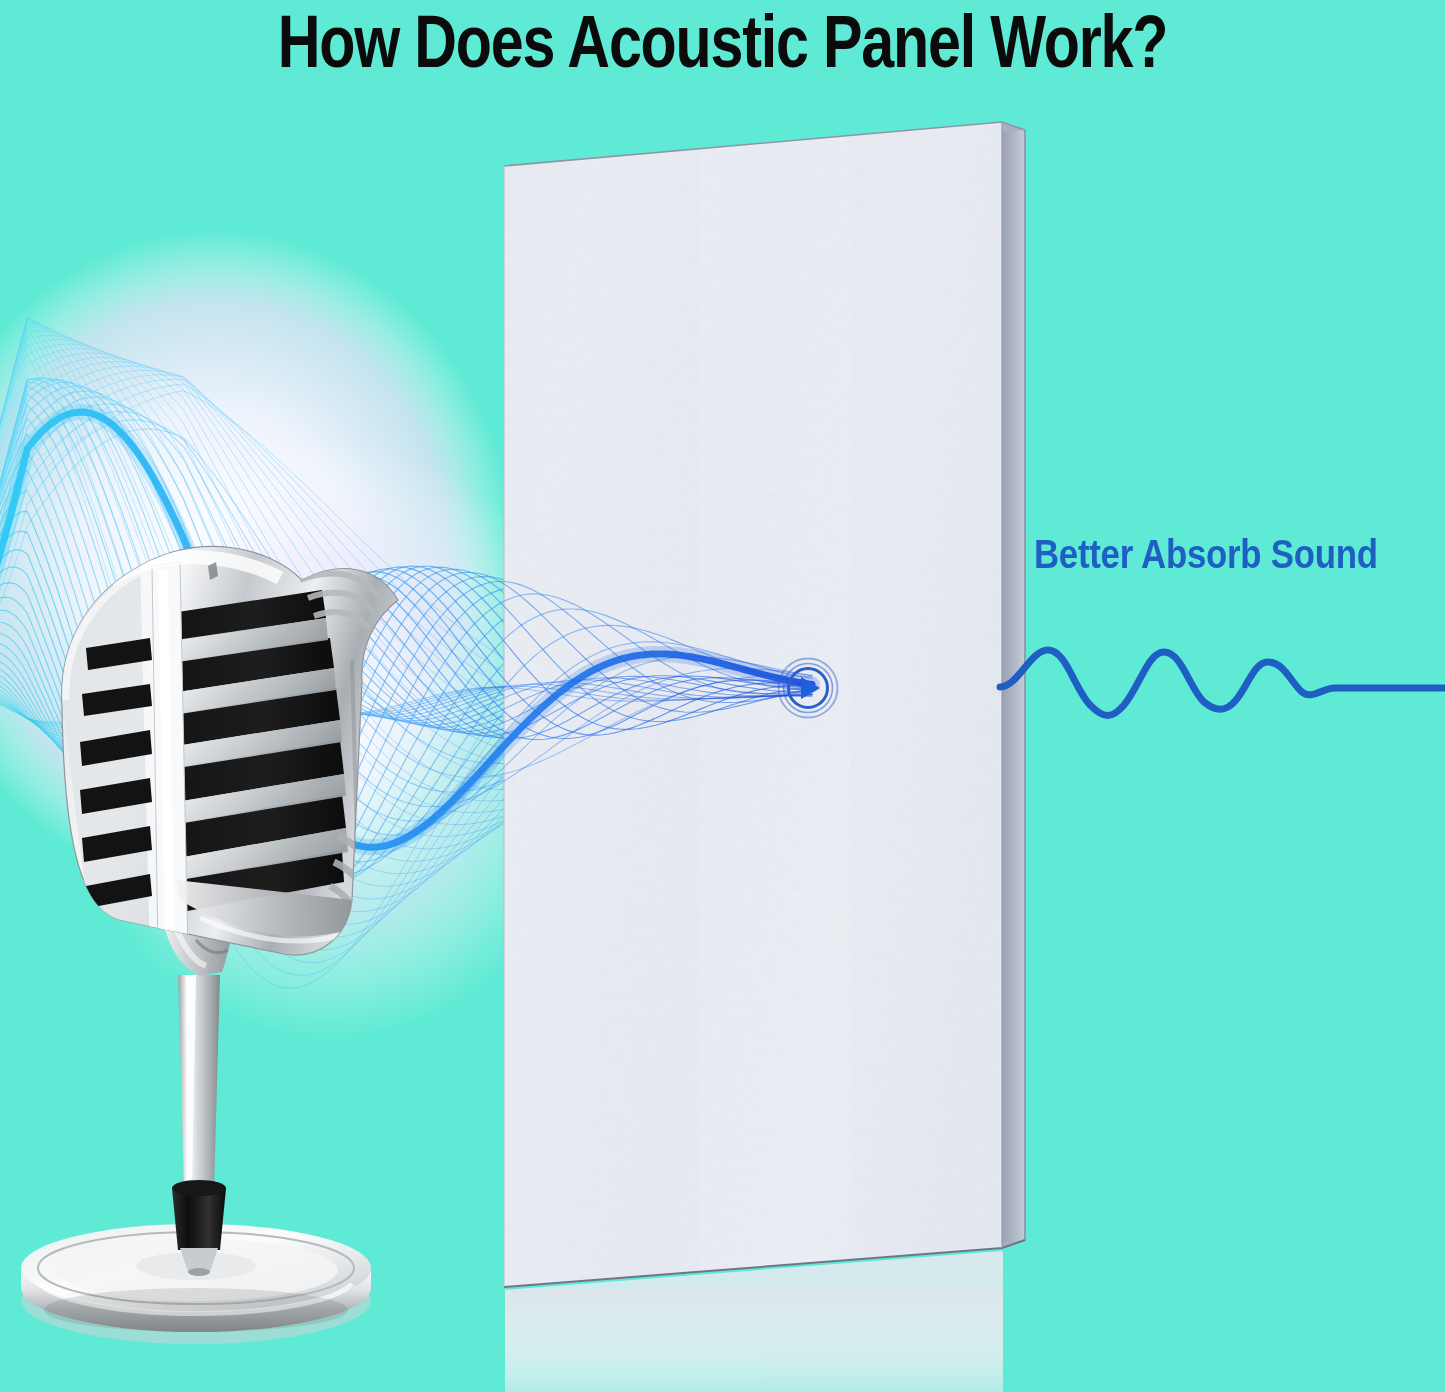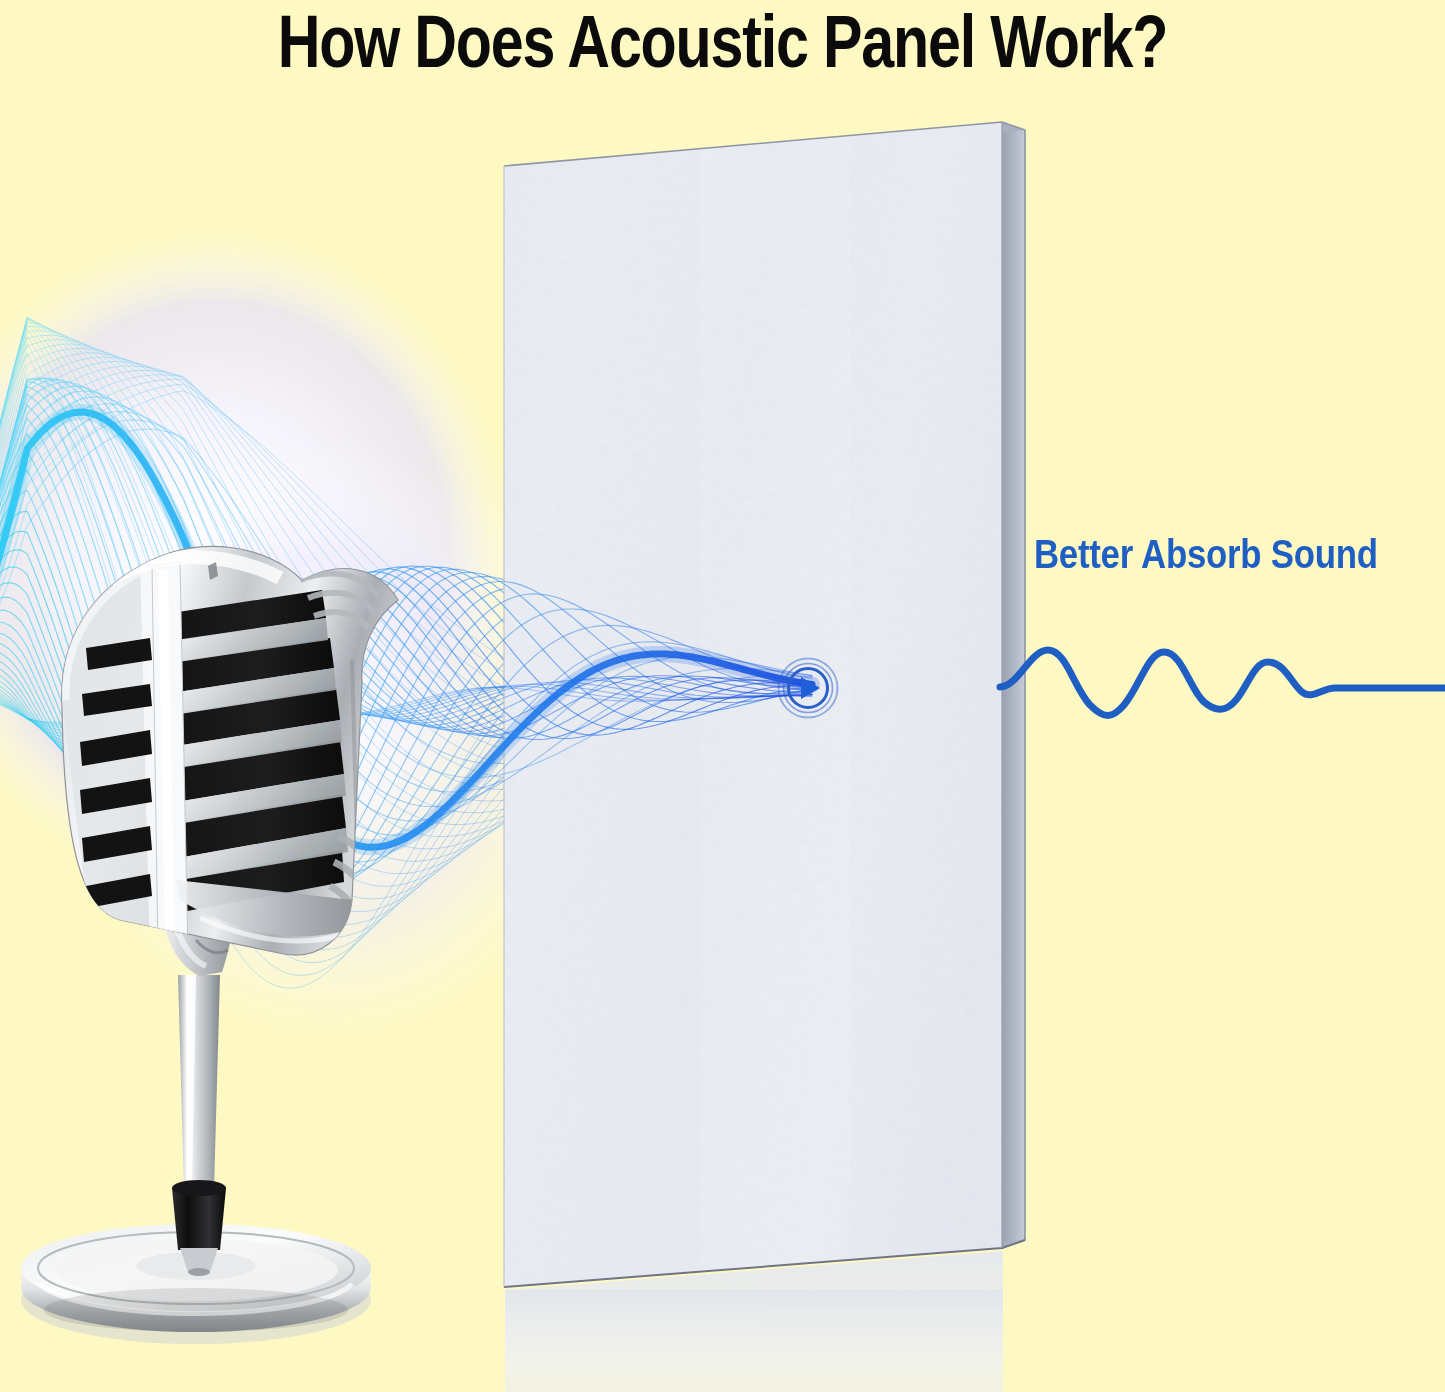--- a/index.html
+++ b/index.html
@@ -1,21 +1,21 @@
 <!DOCTYPE html>
 <html><head>
 <meta charset="utf-8">
 <style>
   html,body{margin:0;padding:0;background:#fff;}
   body{
     width:1445px;height:1392px;overflow:hidden;position:relative;
     font-family:"Liberation Sans","DejaVu Sans",sans-serif;
     background:#ffffff;
   }
-  #stage{position:absolute;left:0;top:0;width:1445px;height:1392px;background:#fef9c3;}
+  #stage{position:absolute;left:0;top:0;width:1445px;height:1392px;background:#5eead4;}
 
   
   #title{
     position:absolute;left:0;top:2px;width:1445px;
     text-align:center;
     font-family:"Liberation Sans","DejaVu Sans",sans-serif;
     font-weight:700;
     font-size:74px;
     line-height:80px;
     letter-spacing:-1.5px;

